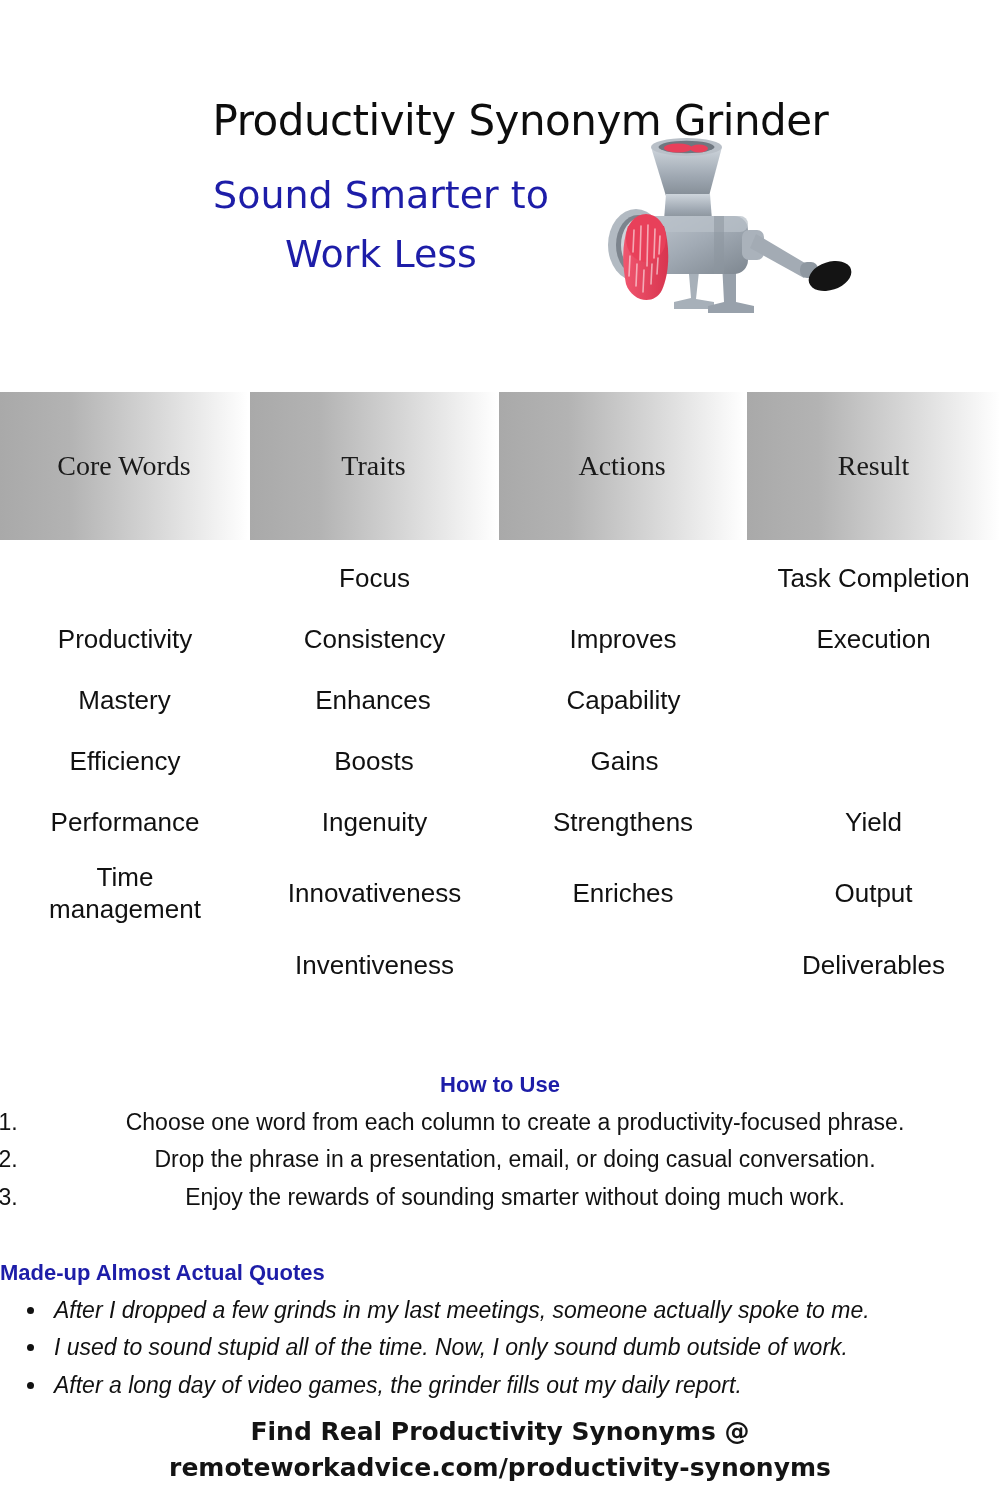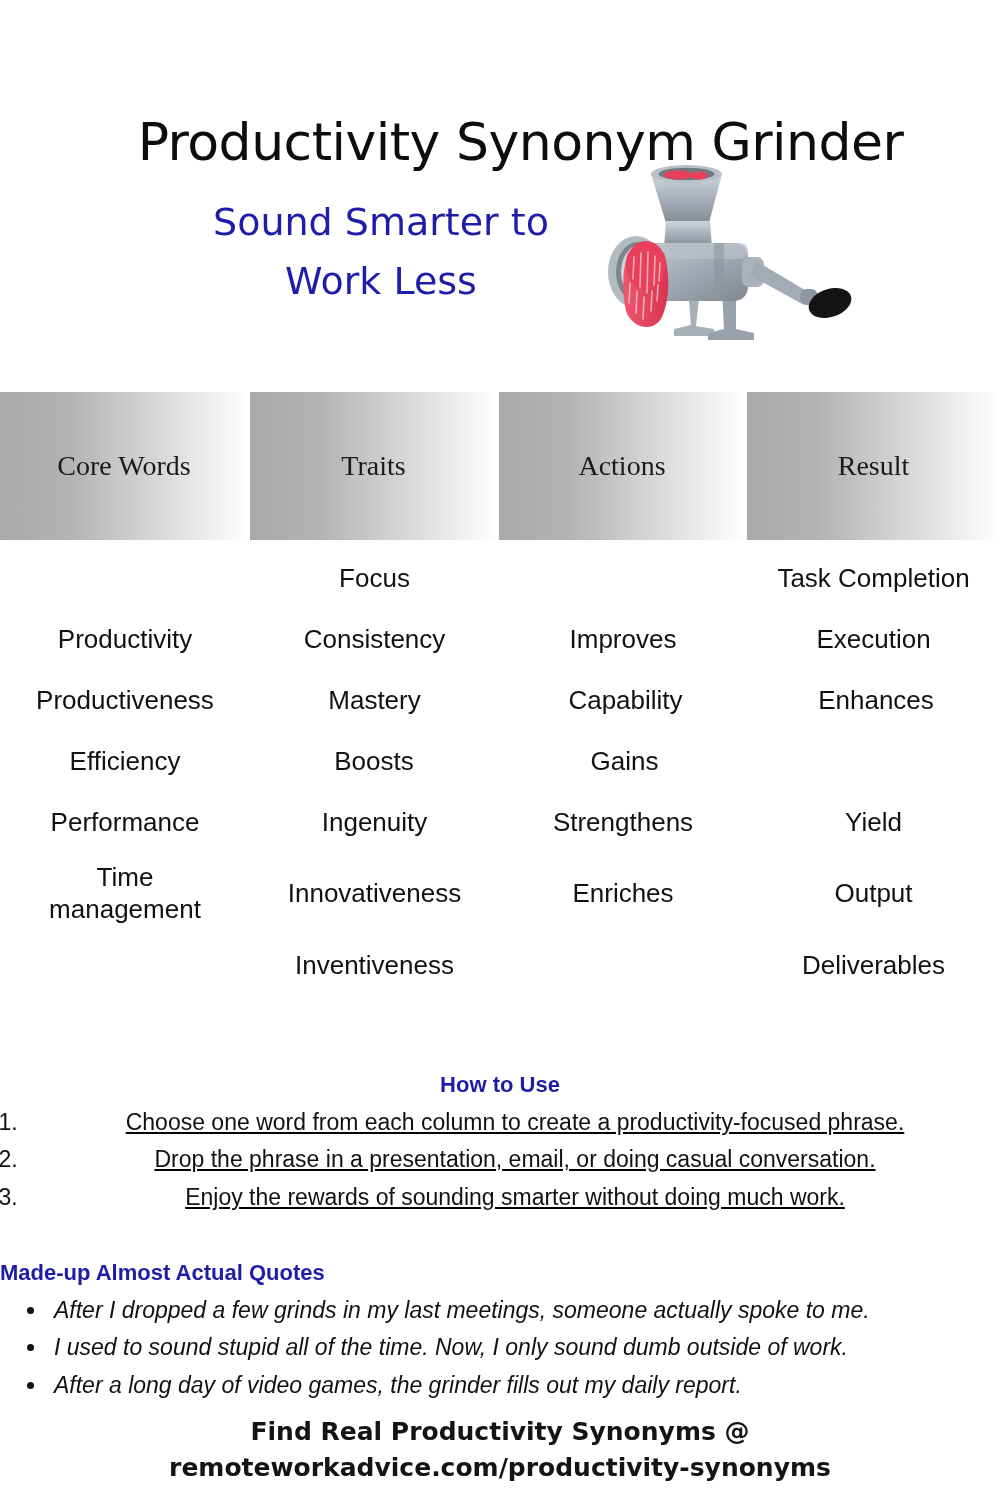--- a/index.html
+++ b/index.html
@@ -14,27 +14,27 @@
     overflow: hidden;
     font-family: "Liberation Sans", sans-serif;
     color: #000000;
     position: relative;
   }
 
   
   .title {
     text-align: center;
     font-family: "DejaVu Sans", sans-serif;
-    font-size: 52px;
+    font-size: 42px;
     font-weight: 400;
     line-height: 1.1;
     color: #0d0d0d;
     letter-spacing: -0.5px;
     padding-top: 98px;
-    margin: 16px;
+    margin: 0;
     padding-left: 41px;
   }
 
   .hero {
     position: relative;
     height: 170px;
     margin-top: 22px;
   }
   .subtitle {
     position: absolute;
@@ -127,21 +127,20 @@
     font-weight: bold;
     color: #1d1da8;
     margin: 0 0 6px 0;
     font-family: "Liberation Sans", sans-serif;
   }
 
   ol.how-list {
     margin: 0;
     padding: 0 0 0 24px;
     list-style: decimal outside;
-    text-decoration: underline;
   }
   ol.how-list li {
     font-size: 23px;
     line-height: 1.62;
     color: #111111;
     padding-left: 6px;
   }
 
   ul.quote-list {
     margin: 0;
@@ -269,24 +268,23 @@
     <div class="word-cell wc2"></div>
     <div class="word-cell wc3">Task Completion</div>
   </div>
   <div class="word-row">
     <div class="word-cell wc0">Productivity</div>
     <div class="word-cell wc1">Consistency</div>
     <div class="word-cell wc2">Improves</div>
     <div class="word-cell wc3">Execution</div>
   </div>
   <div class="word-row">
-    <div class="word-cell wc0">Productiveness</div>
     <div class="word-cell wc1">Mastery</div>
+    <div class="word-cell wc2">Enhances</div>
     <div class="word-cell wc3">Capability</div>
-    <div class="word-cell wc2">Enhances</div>
   </div>
   <div class="word-row">
     <div class="word-cell wc0">Efficiency</div>
     <div class="word-cell wc2">Boosts</div>
     <div class="word-cell wc3">Gains</div>
   </div>
   <div class="word-row">
     <div class="word-cell wc0">Performance</div>
     <div class="word-cell wc1">Ingenuity</div>
     <div class="word-cell wc2">Strengthens</div>

